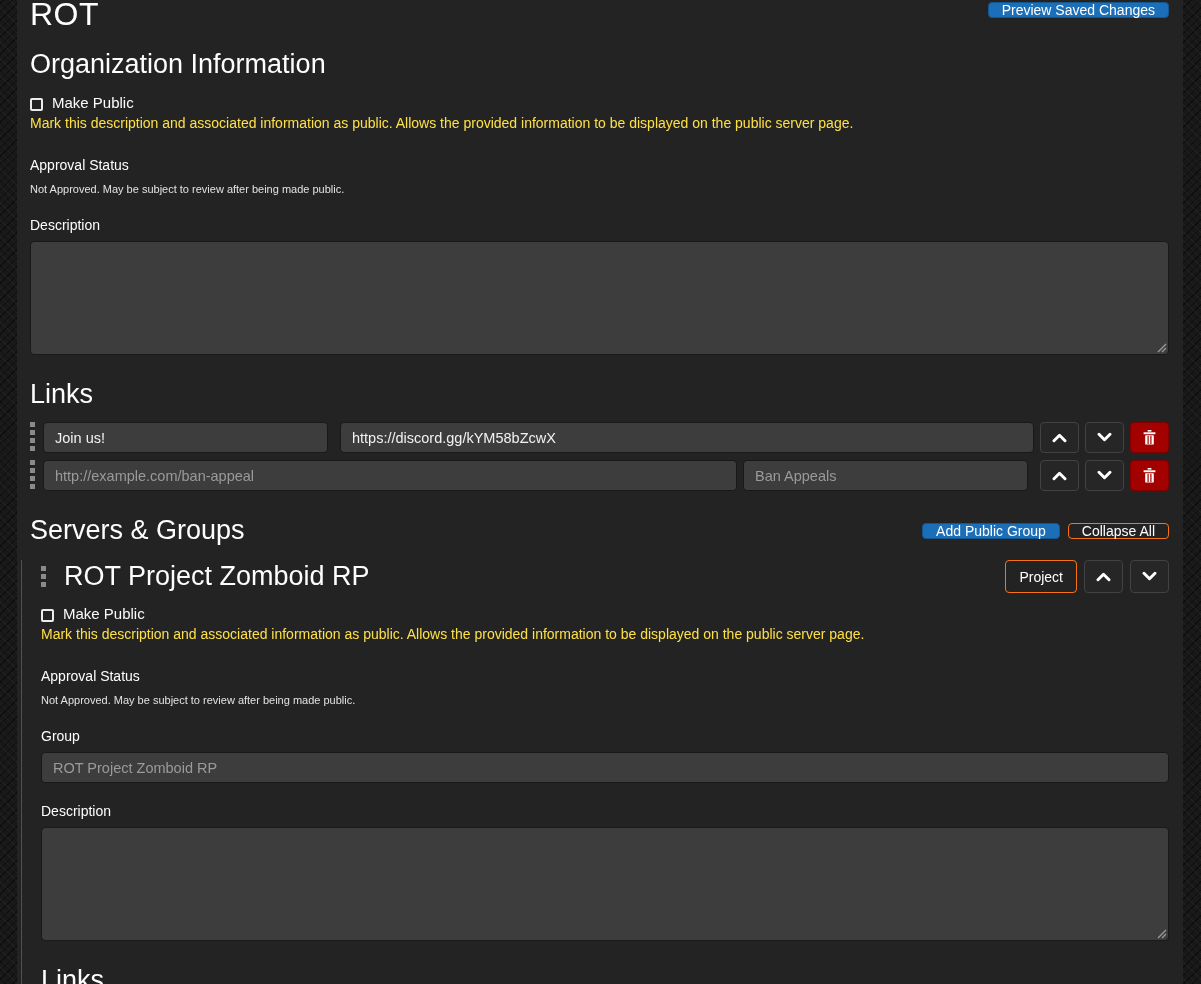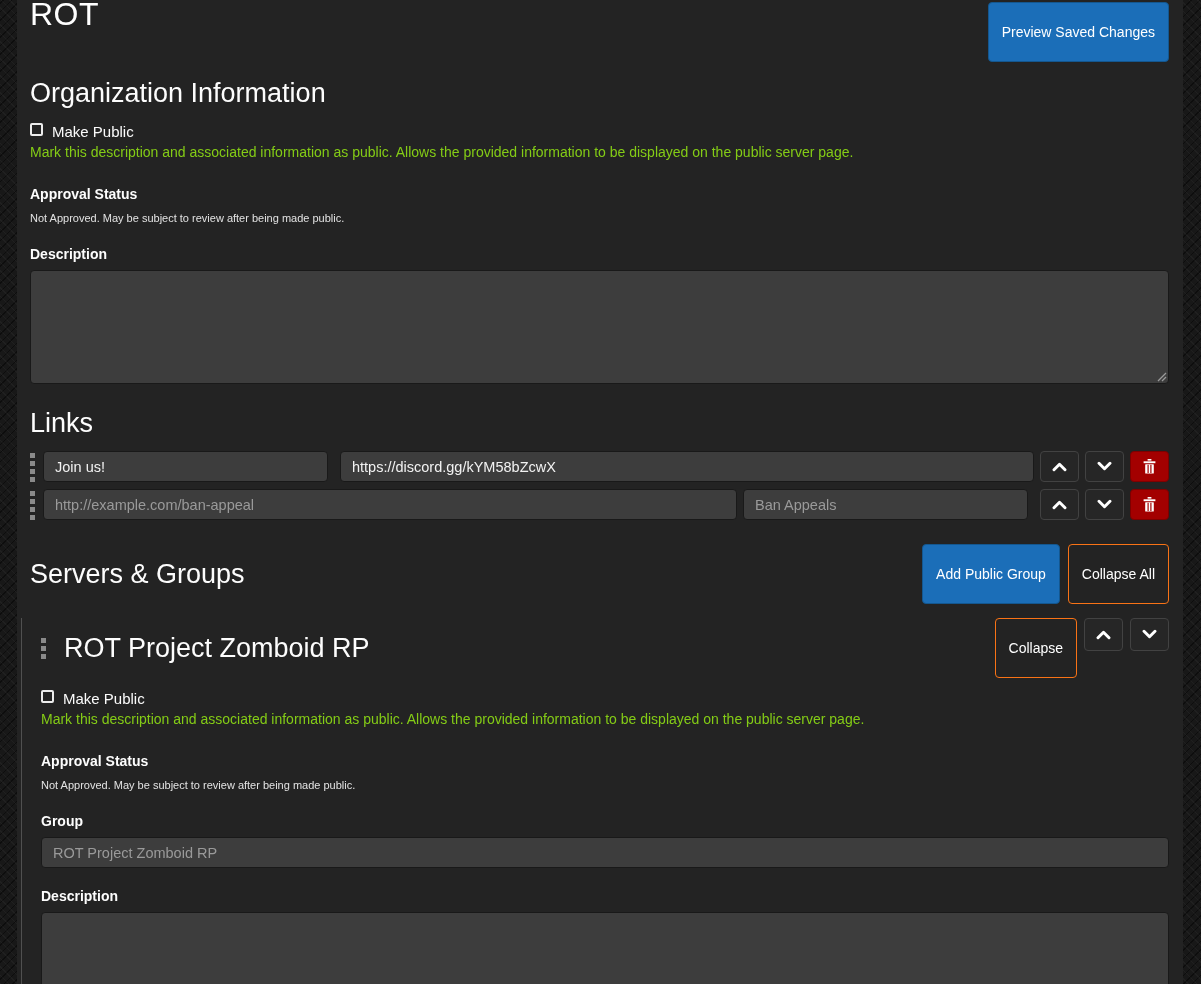--- a/index.html
+++ b/index.html
@@ -20,52 +20,52 @@
     padding: 0 14px 20px 13px;
   }
   
   .page-header { display: flex; justify-content: space-between; align-items: flex-start; padding-top: 2px; }
   h1.page-title { margin: -6px 0 0 0; font-size: 32px; font-weight: 500; color: #fff; letter-spacing: 0.5px; }
   h2.section-heading { margin: 24px 0 12px 0; font-size: 27px; font-weight: 500; color: #fdfdfd; }
   h2.first { margin-top: 16px; }
   
   .btn { display: inline-flex; align-items: center; justify-content: center;
          font-family: "Liberation Sans", sans-serif; font-size: 14px; color: #fff;
-         border-radius: 4px; padding: 22px 13px; cursor: pointer; line-height: 1; }
+         border-radius: 4px; padding: 0 13px; cursor: pointer; line-height: 1; }
   .btn-blue { background: #1b6eb8; border: 1px solid #14578f; }
   .btn-dark { background: #232323; border: 1px solid #f97316; }
   .btn-icon { width: 39px; height: 31px; padding: 0; background: #262626; border: 1px solid #424242; }
   .btn-icon-lg { width: 39px; height: 33px; }
   .btn-danger { width: 39px; height: 31px; padding: 0; background: #a30000; border: 1px solid #7e0000; }
   
-  .check-row { display: flex; align-items: flex-start; gap: 9px; margin: 14px 0 4px 0; }
+  .check-row { display: flex; align-items: flex-end; gap: 9px; margin: 14px 0 4px 0; }
   .checkbox { appearance: none; -webkit-appearance: none; width: 13px; height: 13px; margin: 0;
               background: #232323; border: 2px solid #ececec; border-radius: 2px; cursor: pointer; }
   .check-label { font-size: 15px; color: #fbfbfb; cursor: pointer; }
-  .help-text { font-size: 14px; color: #84cc16; margin: 2px 0 0 0; }
-  .field-label { font-size: 14px; font-weight: bold; color: #fdfdfd; margin: 26px 0 0 0; }
+  .help-text { font-size: 14px; color: #fde047; margin: 2px 0 0 0; }
+  .field-label { font-size: 14px; font-weight: normal; color: #fdfdfd; margin: 26px 0 0 0; }
   .status-value { font-size: 11px; color: #e2e2e2; margin: 10px 0 0 0; }
   .text-input {
     width: 100%; height: 31px; padding: 0 11px;
     background: #3d3d3d; color: #f2f2f2; font-size: 14.5px;
     border: 1px solid #191919; border-radius: 4px; outline: none;
     font-family: "Liberation Sans", sans-serif;
   }
   .text-input::placeholder, textarea::placeholder { color: #9a9a9a; opacity: 1; }
   .textarea-wrap { position: relative; margin-top: 8px; }
   textarea.text-area {
     display: block; width: 100%; height: 114px; padding: 8px 11px;
     background: #3d3d3d; color: #f2f2f2; font-size: 14.5px;
     border: 1px solid #191919; border-radius: 4px; outline: none; resize: none;
     font-family: "Liberation Sans", sans-serif;
   }
   .resize-grip { position: absolute; right: 2px; bottom: 2px; width: 12px; height: 12px; cursor: nwse-resize; }
   .mt8 { margin-top: 8px; }
   
-  .link-row { display: flex; align-items: flex-end; margin-bottom: 7px; }
+  .link-row { display: flex; align-items: flex-start; margin-bottom: 7px; }
   .drag-handle { display: flex; flex-direction: column; gap: 3px; width: 5px; margin-right: 8px; cursor: grab; flex: none; }
   .drag-handle .dot { width: 5px; height: 5px; background: #8a8a8a; flex: none; }
   .link-label-input { width: 285px; flex: none; margin-right: 12px; }
   .link-url-input { flex: 1; margin-right: 6px; }
   .link-row .btn { margin-left: 0; }
   .link-row .btn + .btn { margin-left: 6px; }
   
   .sg-header { display: flex; justify-content: space-between; align-items: center; margin-top: 24px; }
   .sg-header h2 { margin: 0; text-align: center; }
   .sg-actions { display: flex; gap: 8px; }
@@ -177,21 +177,21 @@
   <div class="server-group">
 
     <div class="group-header">
       <div class="drag-handle">
         <span class="dot"></span>
         <span class="dot"></span>
         <span class="dot"></span>
       </div>
       <h3 class="group-title">ROT Project Zomboid RP</h3>
       <div class="group-actions">
-        <button class="btn btn-dark">Collapse</button>
+        <button class="btn btn-dark">Project</button>
         <button class="btn btn-icon btn-icon-lg">
           <svg width="15" height="11" viewBox="0 0 16 12">
               <path d="M2 9.5l6-6 6 6" stroke="#fff" stroke-width="3.2" fill="none" stroke-linecap="round" stroke-linejoin="round"></path>
             </svg>
         </button>
         <button class="btn btn-icon btn-icon-lg">
           <svg width="15" height="11" viewBox="0 0 16 12">
               <path d="M2 2.5l6 6 6-6" stroke="#fff" stroke-width="3.2" fill="none" stroke-linecap="round" stroke-linejoin="round"></path>
             </svg>
         </button>

